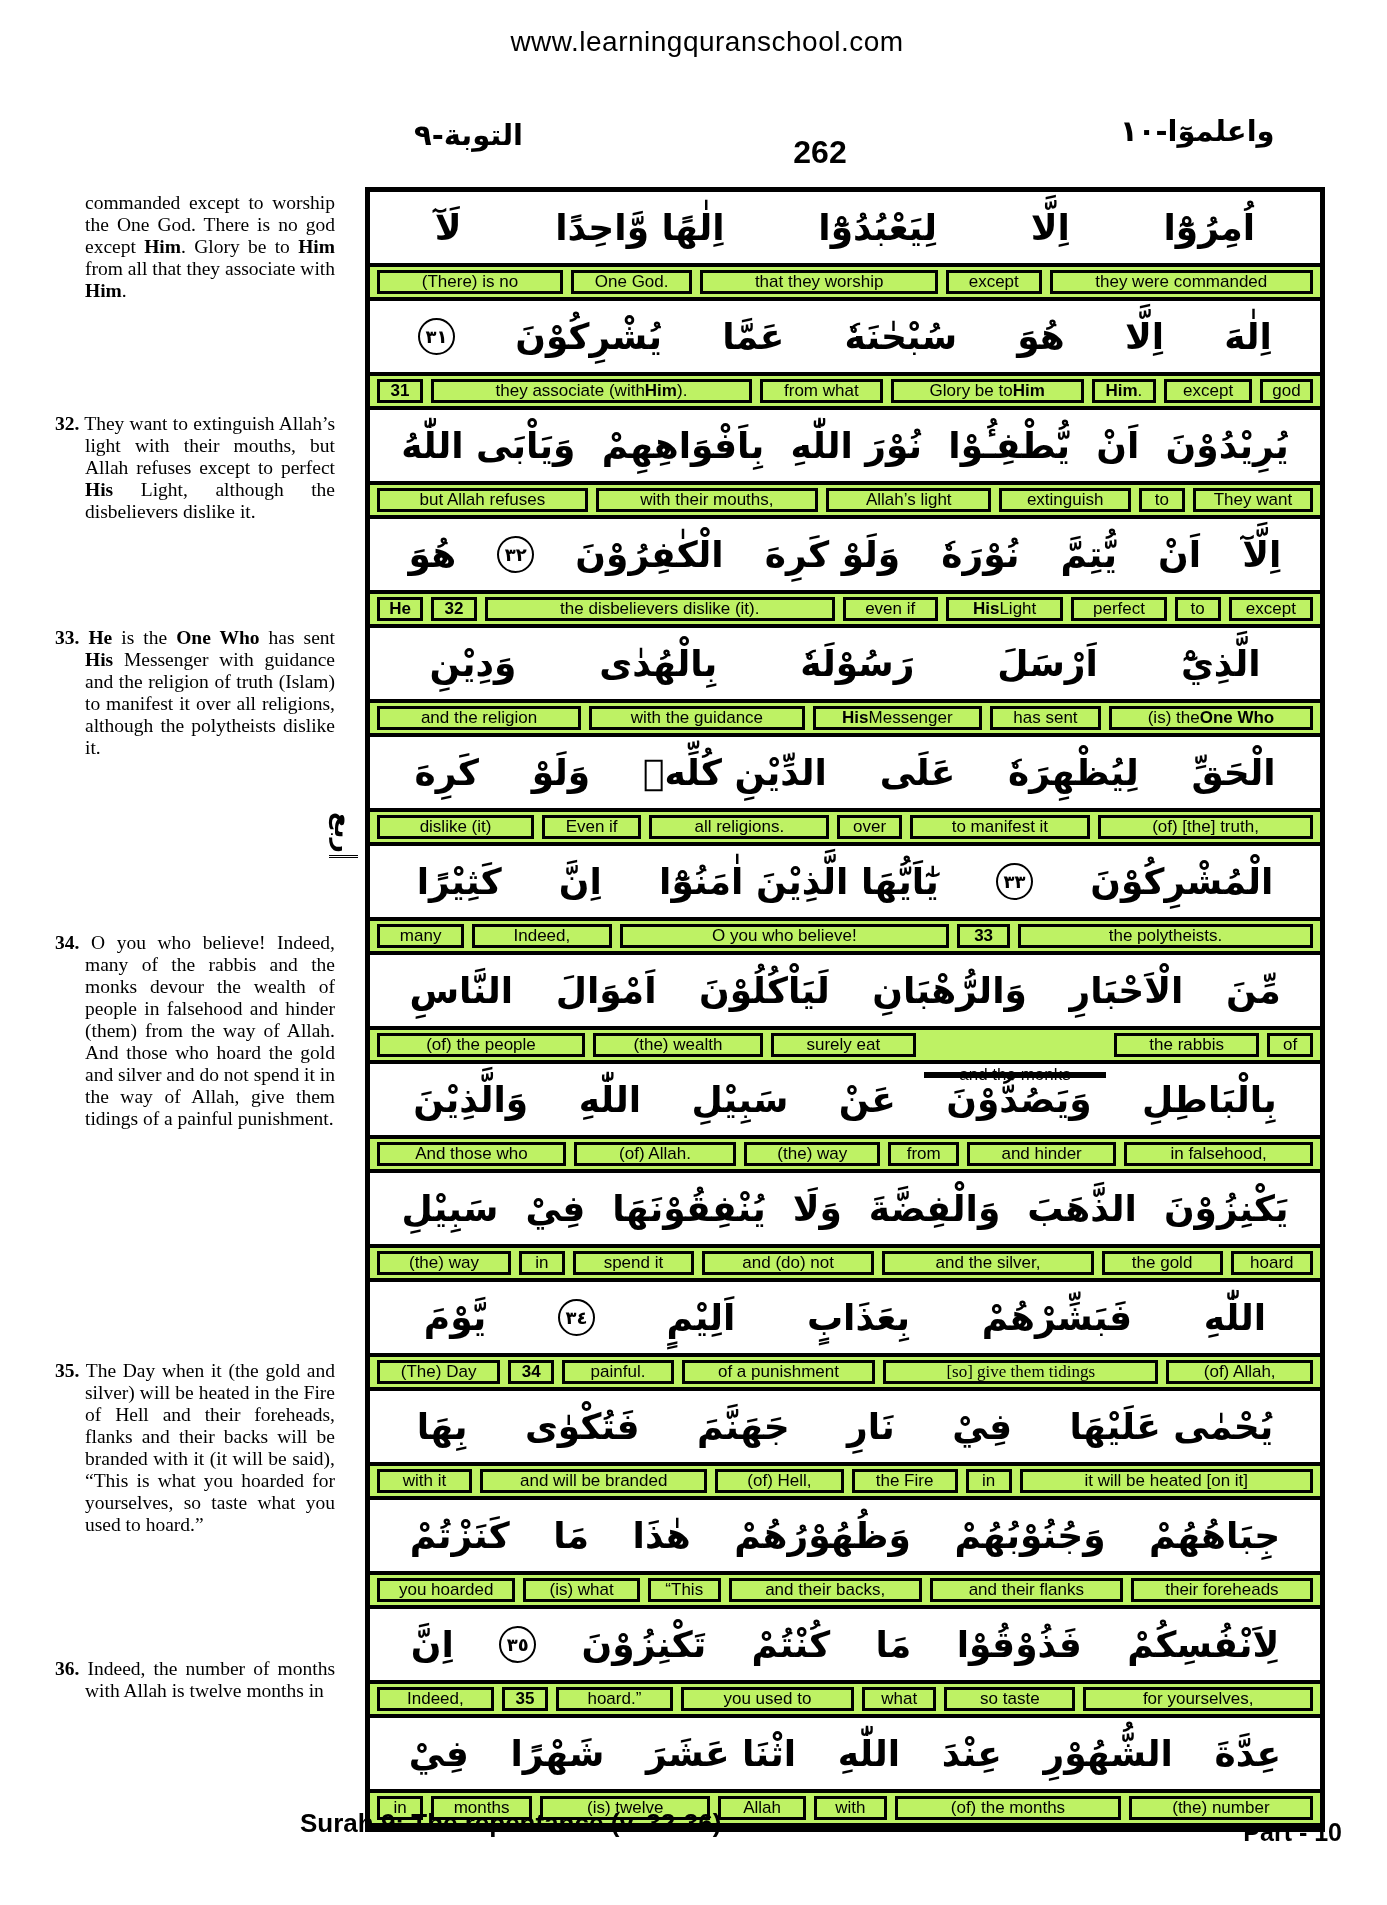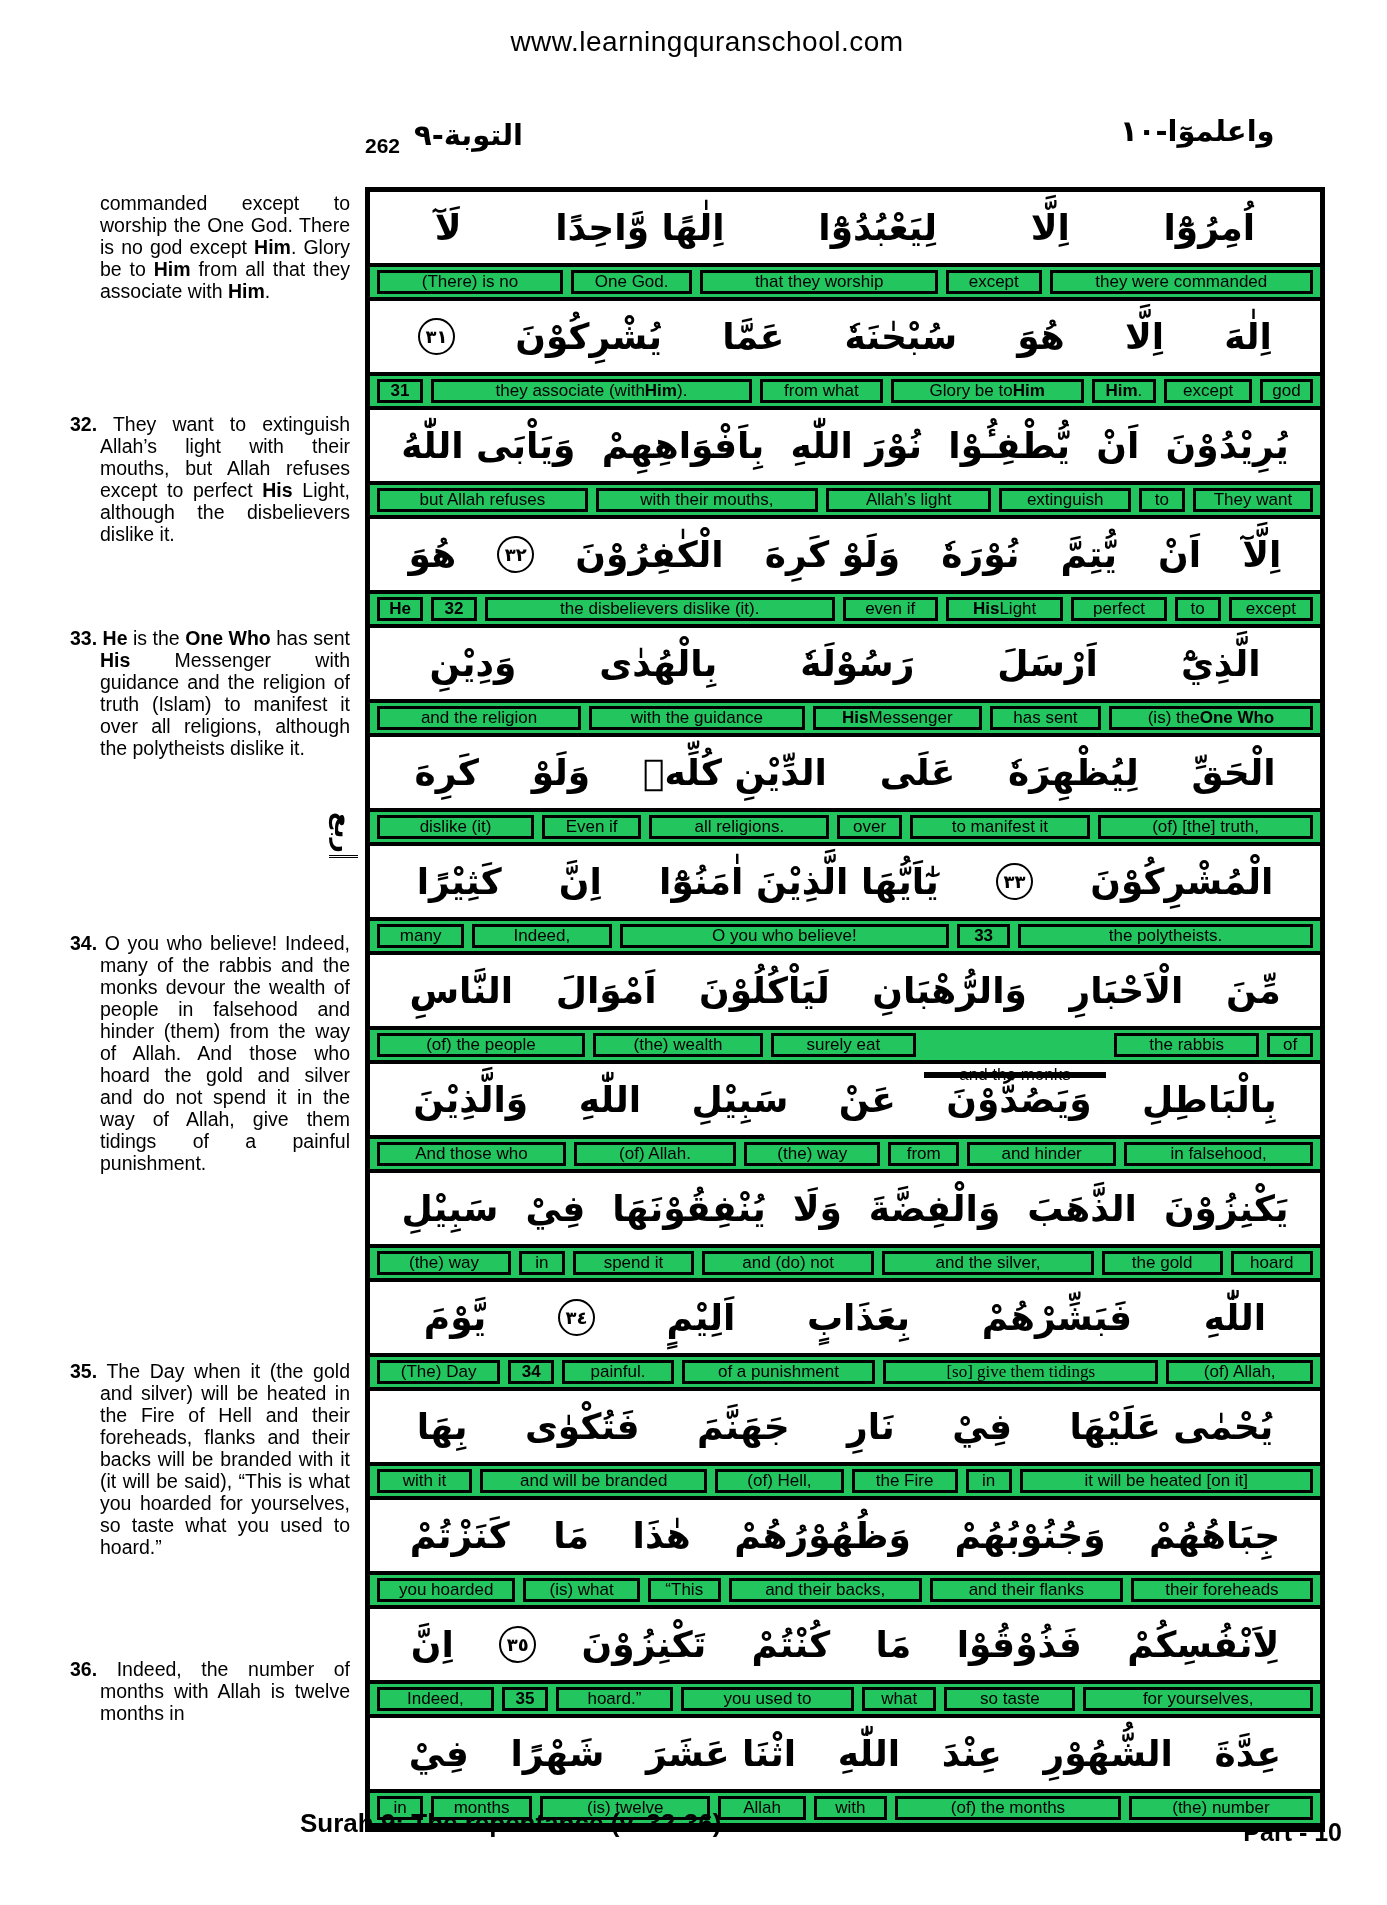--- a/index.html
+++ b/index.html
@@ -5,28 +5,28 @@
   html,body{margin:0;padding:0;background:#ffffff;}
   body{width:1387px;height:1905px;position:relative;font-family:"Liberation Sans",sans-serif;color:#000;}
 
   
   .site-url{position:absolute;top:26px;left:0;width:1350px;text-align:center;
     font-family:"Liberation Sans",sans-serif;font-size:28px;letter-spacing:0.5px;margin-left:32px;}
 
   
   .hdr-surah{position:absolute;top:118px;left:383px;width:140px;
     font-family:"DejaVu Sans",sans-serif;font-weight:bold;font-size:29px;direction:rtl;}
-  .hdr-page{position:absolute;top:134px;left:365px;width:910px;text-align:left;
-    font-weight:bold;font-size:21px;}
+  .hdr-page{position:absolute;top:134px;left:365px;width:910px;text-align:center;
+    font-weight:bold;font-size:32px;}
   .hdr-juz{position:absolute;top:114px;left:1120px;width:230px;text-align:left;
     font-family:"DejaVu Sans",sans-serif;font-weight:bold;font-size:29px;direction:rtl;}
 
   
-  .sidebar{position:absolute;left:70px;top:192px;width:280px;height:1600px;
-    font-family:Liberation Sans, sans-serif;font-size:19.5px;line-height:22px;}
+  .sidebar{position:absolute;left:55px;top:192px;width:280px;height:1600px;
+    font-family:Liberation Serif, serif;font-size:19.5px;line-height:22px;}
   .sb-p{position:absolute;left:0;width:100%;text-align:justify;
     padding-left:30px;text-indent:-30px;box-sizing:border-box;}
   .sb-p.cont{text-indent:0;}
   .sb-p0{top:0;}
   .sb-p1{top:221px;}
   .sb-p2{top:435px;}
   .sb-p3{top:740px;}
   .sb-p4{top:1168px;}
   .sb-p5{top:1466px;}
 
@@ -40,21 +40,21 @@
     border:5px solid #000;box-sizing:border-box;background:#fff;}
   .ar-row{height:71px;display:flex;direction:rtl;justify-content:space-around;
     align-items:center;padding:0 18px;
     font-family:"DejaVu Sans",sans-serif;font-weight:bold;font-size:36px;overflow:visible;}
   .ar-word{white-space:nowrap;}
   .verse-circle{flex:0 0 auto;width:33px;height:33px;border:2.5px solid #000;border-radius:50%;
     display:flex;align-items:center;justify-content:center;
     font-size:18px;font-weight:bold;line-height:1;}
   .en-row{display:flex;flex-direction:row;align-items:stretch;height:38px;
     border-top:4px solid #000;border-bottom:4px solid #000;box-sizing:border-box;
-    padding:2px 3px;background:#22c55e;}
+    padding:2px 3px;background:#bef264;}
   .en-cell{border:3px solid #000;margin:1px 4px;display:flex;align-items:center;justify-content:center;
     font-family:"Liberation Sans",sans-serif;font-size:17px;white-space:nowrap;
     padding:0 6px;flex-basis:0;min-width:28px;}
 
   
   .footer{position:absolute;left:300px;top:1808px;width:1042px;display:flex;
     justify-content:space-between;align-items:flex-start;
     font-family:"Liberation Sans",sans-serif;font-weight:bold;}
   .footer-left{font-size:26px;}
   .footer-right{font-size:25px;margin-top:10px;}

